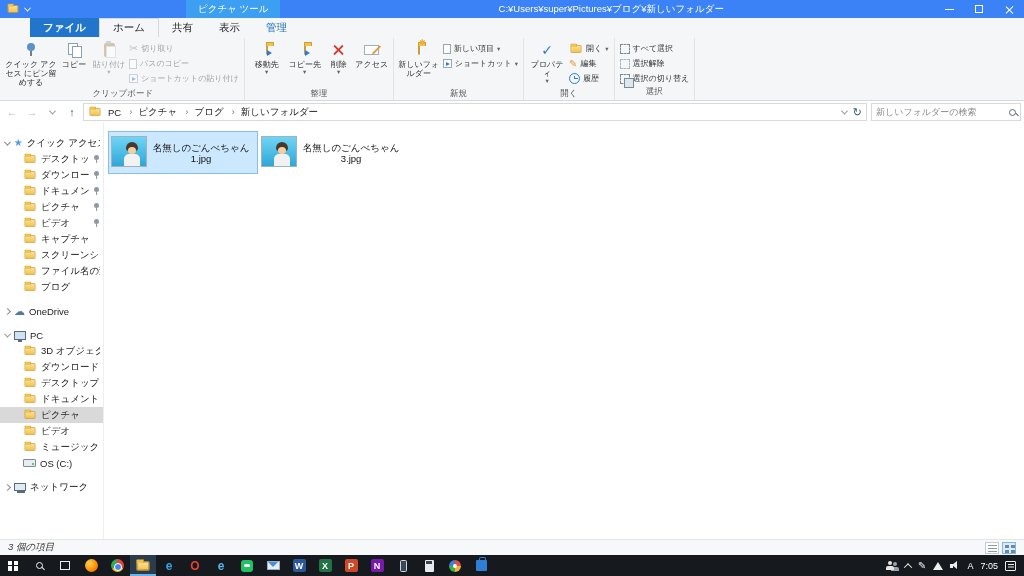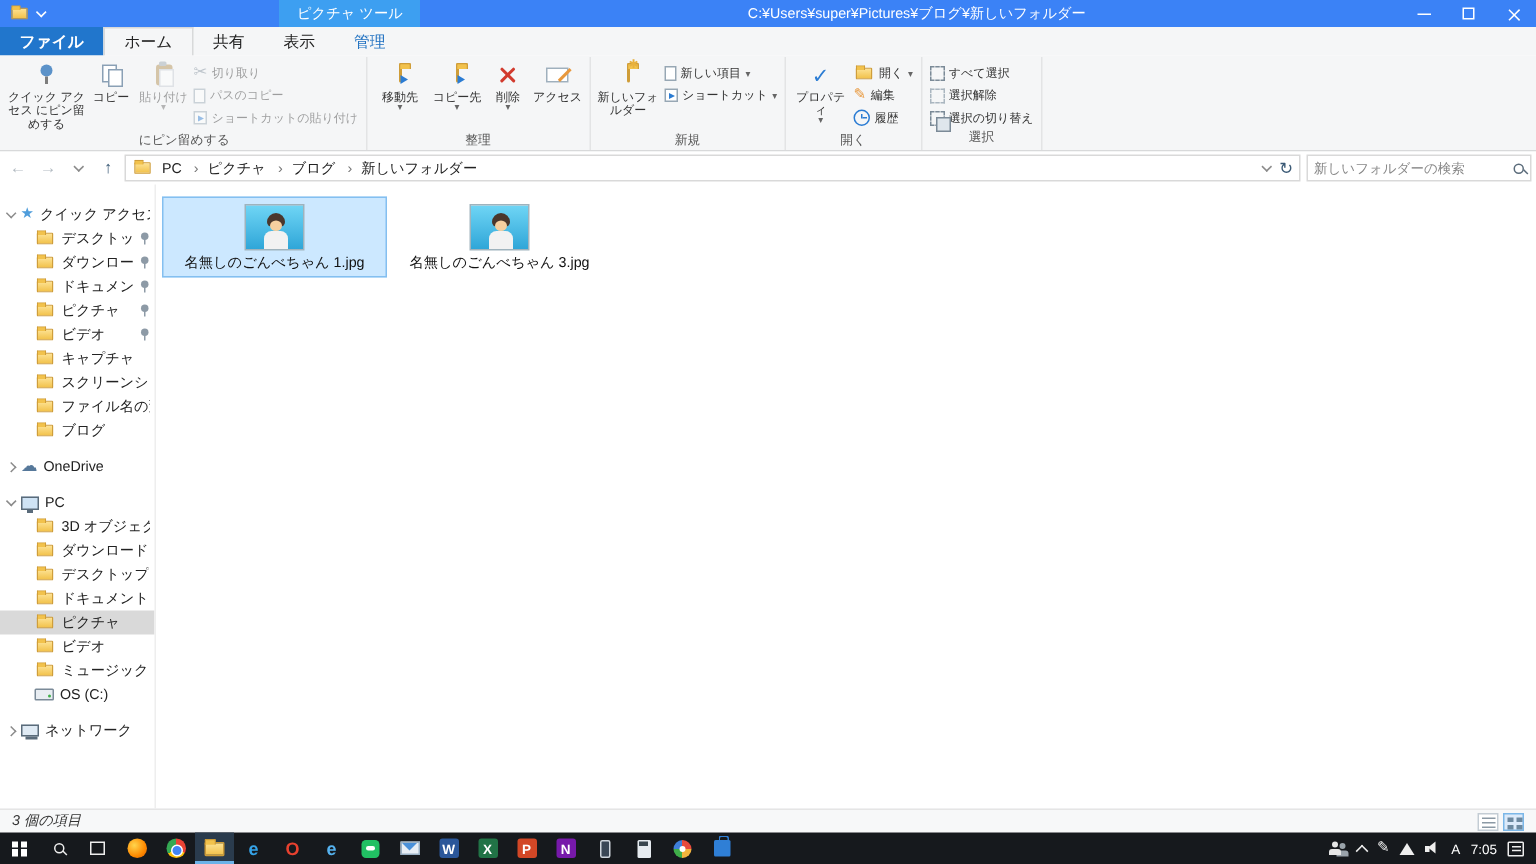--- a/index.html
+++ b/index.html
@@ -20,21 +20,21 @@
   .title-path { margin-left:8px; white-space:nowrap; overflow:hidden; flex:1;text-align:center; }
   .win-btns { display:flex; flex:none; }
   .wbtn { width:30px; height:18px; display:flex; align-items:center; justify-content:center; }
   .min-g { width:9px; height:1px; background:#fff; }
   .max-g { width:8px; height:8px; border:1px solid #fff; }
   .close-g { position:relative; width:9px; height:9px; }
   .close-g::before,.close-g::after { content:""; position:absolute; left:4px; top:0; width:1.2px; height:10px; background:#fff; }
   .close-g::before { transform:rotate(45deg); } .close-g::after { transform:rotate(-45deg); }
 
   
-  .menubar { height:19px; background:#f5f6f7; display:flex; font-size:10.5px; flex:none; }
+  .menubar { height:19px; background:#f5f6f7; display:flex; font-size:10.5px; flex:none;padding-left:30px; }
   .tab { padding:0 13px; display:flex; align-items:center; color:#222; }
   .tab.file { background:#2176cc; color:#fff; font-weight:bold; }
   .tab.selected { background:#f5f6f7; border:1px solid #d8d9da; border-bottom:none; }
   .tab.manage { color:#1d6fc0; }
 
   
   .ribbon { height:64px; background:#f5f6f7; border-bottom:1px solid #d8d9da; display:flex; padding:1px 2px 0; flex:none; }
   .rgroup { display:flex; flex-direction:column; border-right:1px solid #e3e4e5; padding:0 3px; }
   .rbody { flex:1; display:flex; align-items:flex-start; }
   .glabel { text-align:center; font-size:8.5px; color:#555; padding:0 4px 2px; }
@@ -108,21 +108,21 @@
   .star-ic { color:#4f9ddb; font-size:10px; line-height:1; }
   .cloud-ic { color:#56789a; font-size:11px; line-height:1; }
   .ico-pc { width:12px; height:9px; border:1px solid #5a6b7a; background:#cfe3f5; position:relative; flex:none; }
   .ico-pc::after { content:""; position:absolute; left:3px; bottom:-3px; width:4px; height:2px; background:#5a6b7a; }
   .ico-drive { width:13px; height:8px; border:1px solid #7a8a98; background:#e8edf2; border-radius:1px; position:relative; flex:none; }
   .ico-drive::after { content:""; position:absolute; right:1.5px; top:2.5px; width:2px; height:2px; border-radius:50%; background:#3fae49; }
   .ico-net { width:12px; height:8px; border:1px solid #5a6b7a; background:#dfeaf4; position:relative; flex:none; }
   .ico-net::after { content:""; position:absolute; left:2px; bottom:-3px; width:8px; height:1.6px; background:#5a6b7a; }
 
   .files { flex:1; padding:8px 4px; display:flex; align-items:flex-start; background:#fff; }
-  .tile { width:150px; display:flex; flex-direction:column; align-items:center; padding:4px 2px 3px; border:1px solid transparent; }
+  .tile { width:150px; display:flex; flex-direction:row; align-items:center; padding:4px 2px 3px; border:1px solid transparent; }
   .tile.selected { background:#cce8ff; border-color:#84bff0; }
   .thumb { width:40px; height:31px; background:linear-gradient(#6fd5f5,#2fa6d8); border:1px solid #9fb3bd; position:relative; overflow:hidden; margin-bottom:3px; }
   .p-hair { position:absolute; left:14px; top:5px; width:12px; height:9px; background:#4a372c; border-radius:6px 6px 3px 3px; }
   .p-face { position:absolute; left:16px; top:10px; width:8px; height:7px; background:#f5cf9f; border-radius:50%; }
   .p-body { position:absolute; left:12px; top:17px; width:16px; height:14px; background:#f2f2f2; border-radius:5px 5px 0 0; }
   .fname { font-size:9.5px; text-align:center; line-height:1.2; color:#111; }
 
   
   .statusbar { height:16px; background:#f7f8f9; border-top:1px solid #e5e5e5; display:flex; align-items:center; padding:0 8px; font-size:9.5px; color:#333; flex:none;font-style:italic; }
   .view-toggles { margin-left:auto; display:flex; gap:3px; }
@@ -238,21 +238,21 @@
             <div class="btn-sm disabled">
               <span class="ico-doc"></span>
               <span>パスのコピー</span>
             </div>
             <div class="btn-sm disabled">
               <span class="ico-short"></span>
               <span>ショートカットの貼り付け</span>
             </div>
           </div>
         </div>
-        <div class="glabel">にピン留めする</div>
+        <div class="glabel">クリップボード</div>
       </div>
 
       <div class="rgroup">
         <div class="rbody">
           <div class="btn-lg dd" style="width:38px">
             <span class="ic">
                 <span class="foldarr"><span class="fold xs"></span><span class="arr"></span></span>
               </span>
             <span class="cap">移動先</span>
           </div>

